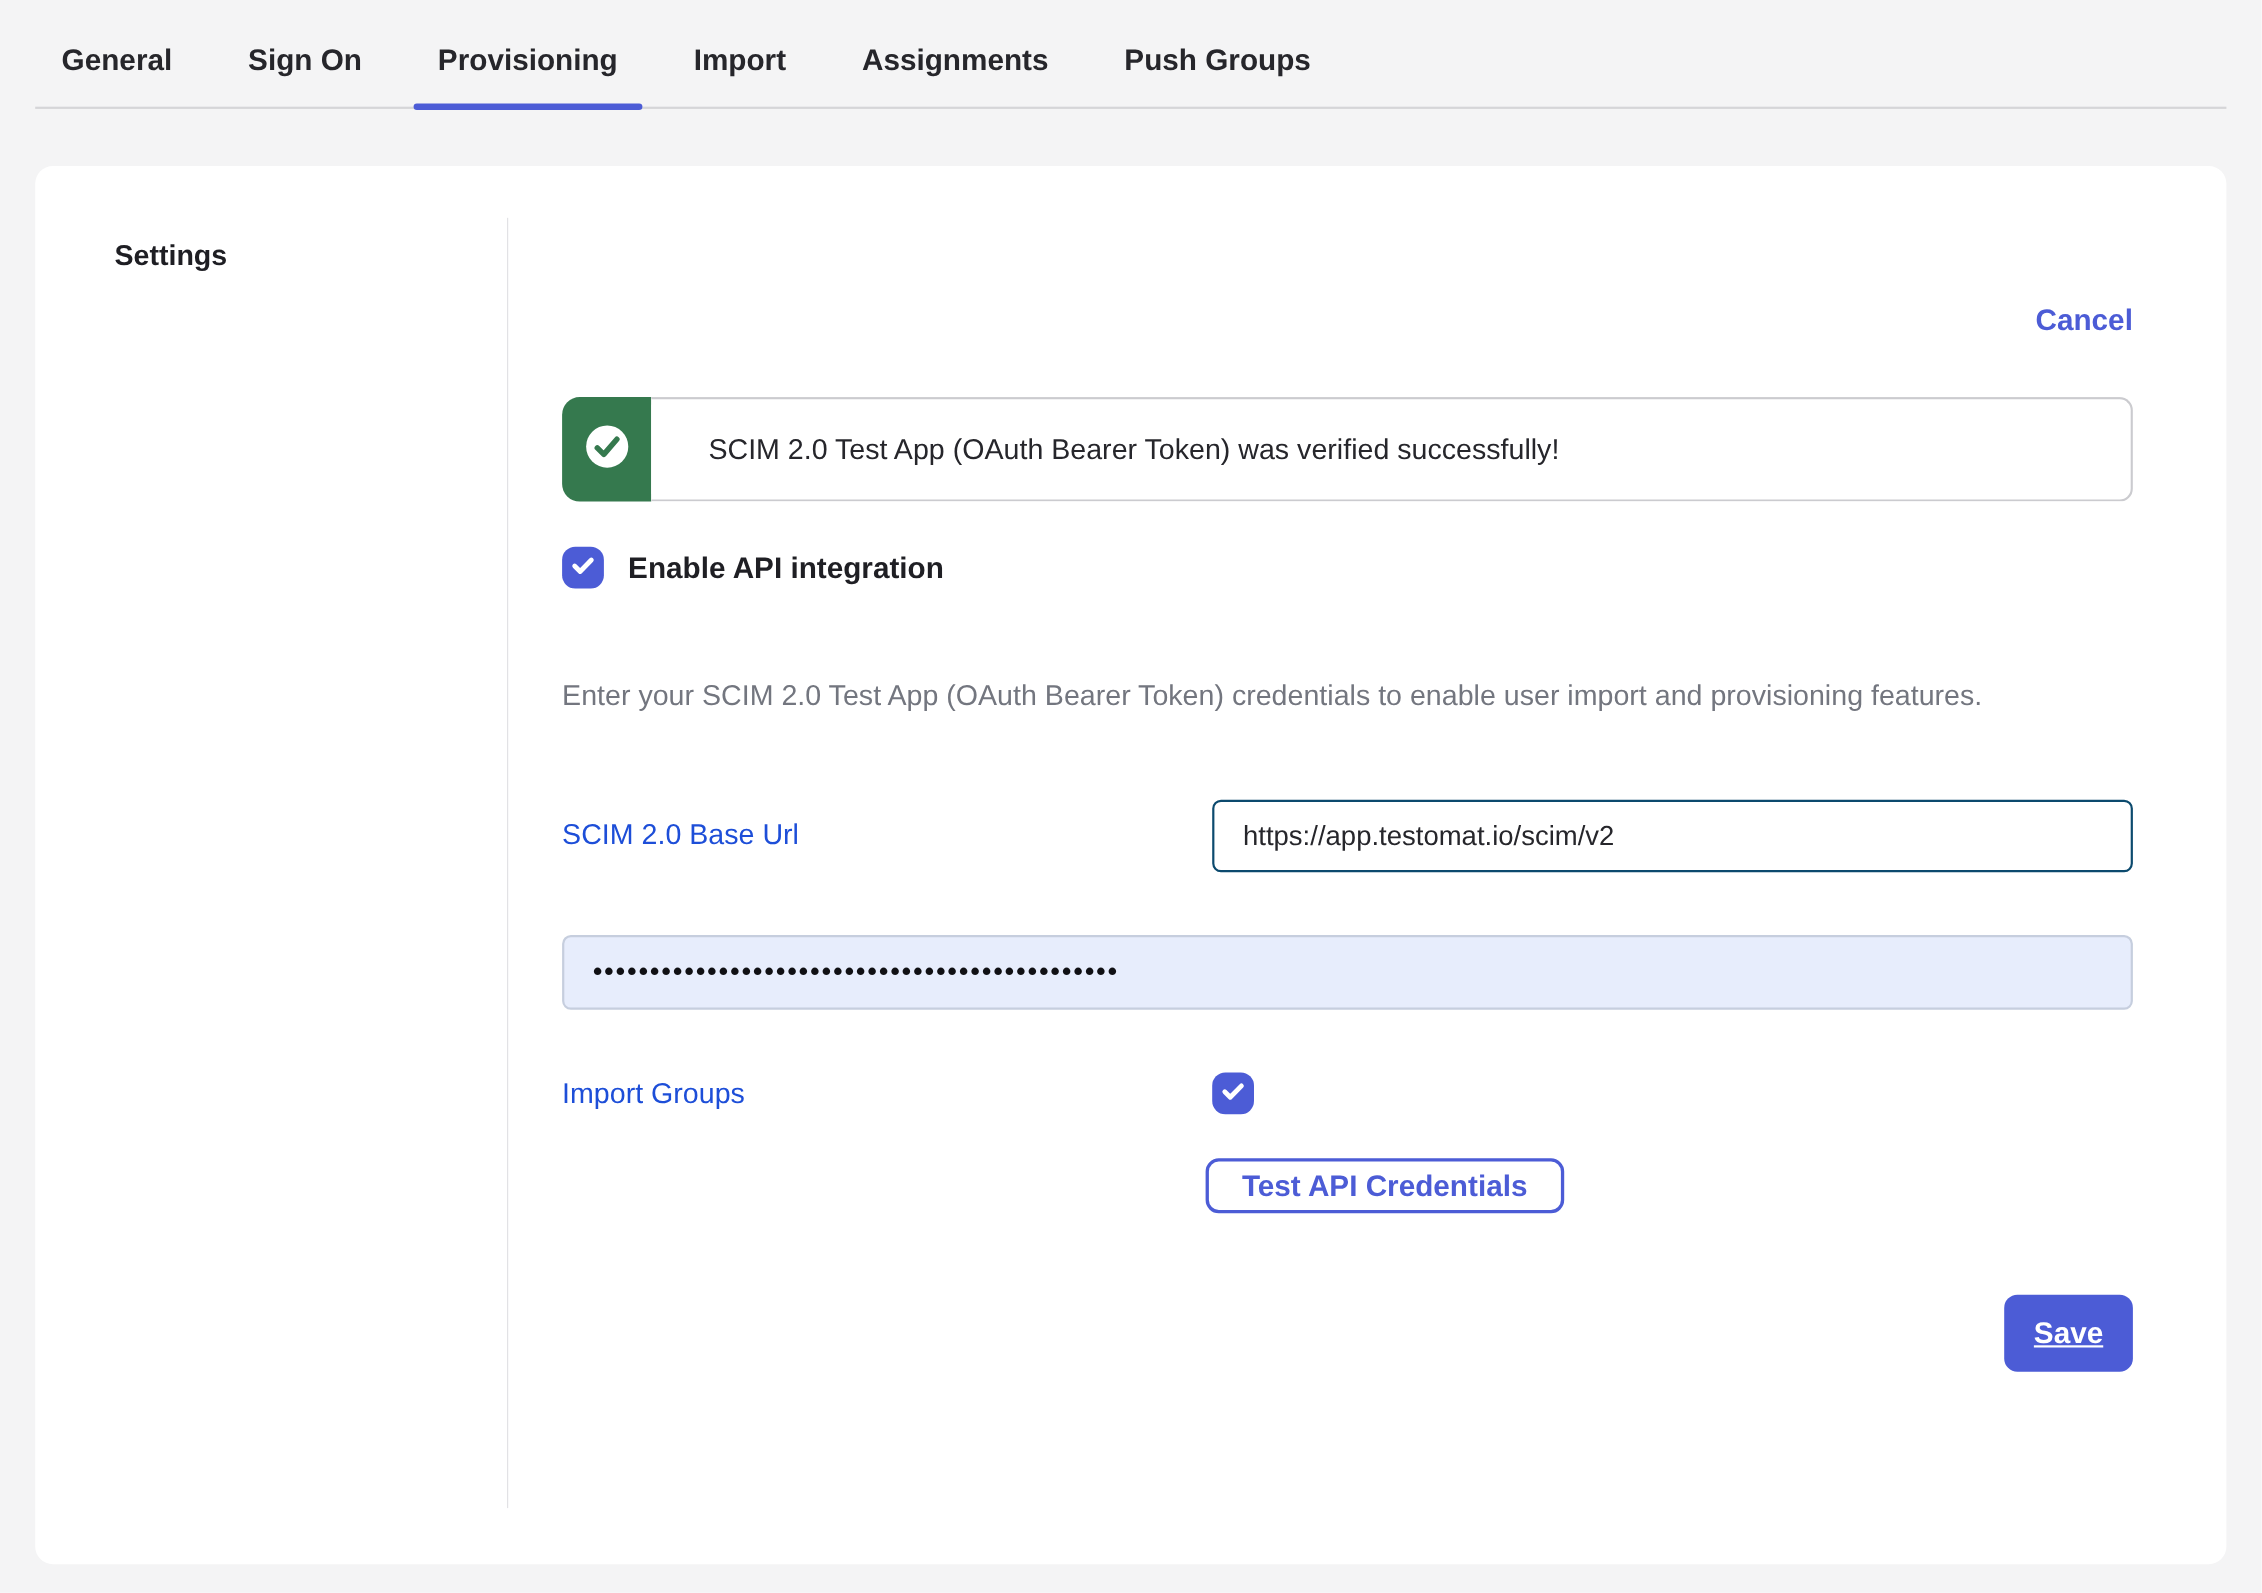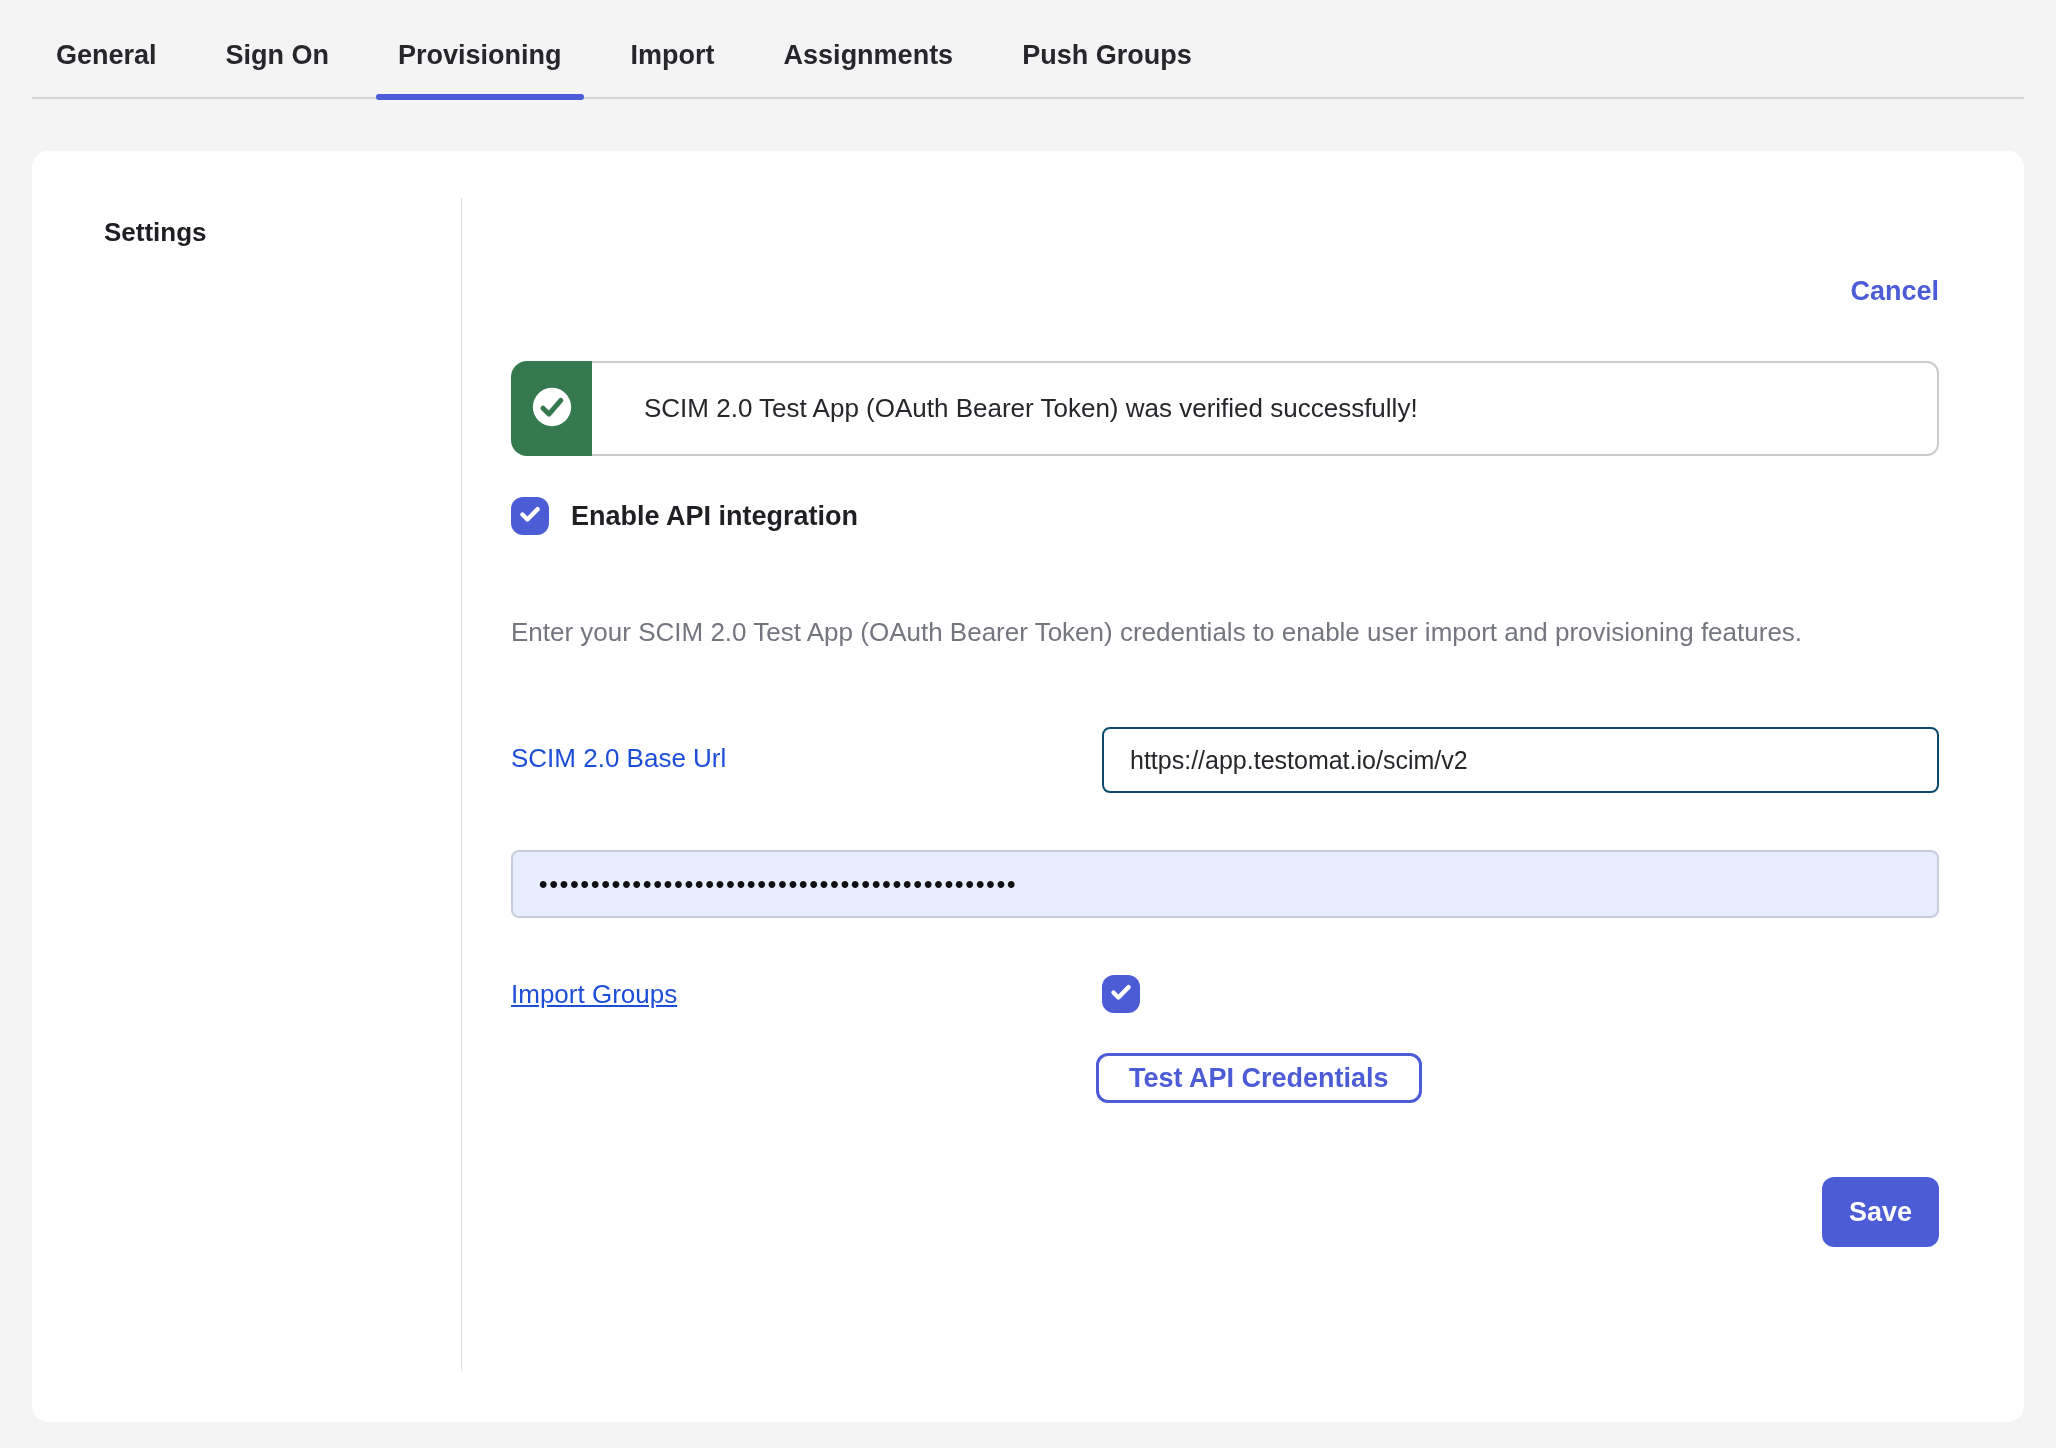--- a/index.html
+++ b/index.html
@@ -147,21 +147,21 @@
   .row-baseurl { margin-top: 72px; }
   .row-token { margin-top: 57px; }
   .row-import { margin-top: 57px; }
   .form-label {
     width: 591px;
     flex-shrink: 0;
     padding-top: 16px;
     font-size: 26px;
     color: #1d4ed8;
   }
-  .row-import .form-label { padding-top: 4px; text-decoration: underline; }
+  .row-import .form-label { padding-top: 4px; }
   .text-input {
     flex: 1;
     height: 66px;
     border: 2px solid #0c4a6e;
     border-radius: 8px;
     padding: 0 26px;
     font-family: "Liberation Sans", sans-serif;
     font-size: 25px;
     color: #26262b;
     background: #ffffff;
@@ -196,20 +196,21 @@
     background: var(--accent);
     border: none;
     border-radius: 12px;
     width: 117px;
     height: 70px;
     font-family: "Liberation Sans", sans-serif;
     font-size: 27px;
     font-weight: 700;
     color: #ffffff;
     cursor: pointer;
+    text-decoration: underline;
   }
 </style>
 </head>
 <body>
 
 <nav class="tabbar">
   <div class="tab">
     <span>General</span>
     
   </div>

